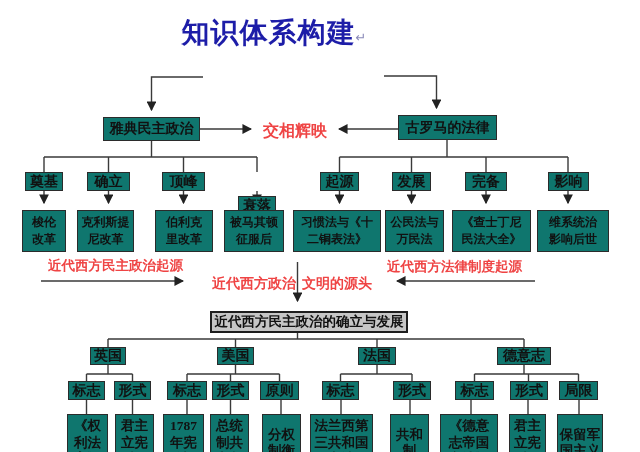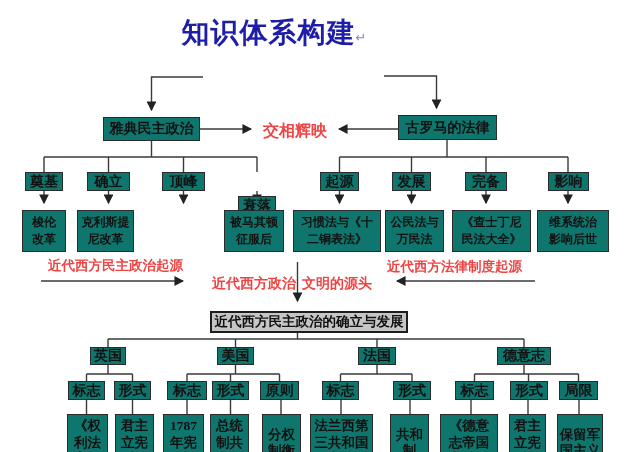--- a/index.html
+++ b/index.html
@@ -80,20 +80,22 @@
 
   <div class="box" style="left:320px;top:172px;width:39px;height:19px;">起源</div>
   <div class="box" style="left:392px;top:172px;width:39px;height:19px;">发展</div>
   <div class="box" style="left:465px;top:172px;width:42px;height:19px;">完备</div>
   <div class="box" style="left:548px;top:172px;width:41px;height:19px;">影响</div>
 
   <div class="box result" style="left:22px;top:210px;width:44px;height:42px;">梭伦
 改革</div>
   <div class="box result" style="left:77px;top:210px;width:57px;height:42px;">克利斯提
 尼改革</div>
+  <div class="box result" style="left:155px;top:210px;width:58px;height:42px;">伯利克
+里改革</div>
   <div class="box result" style="left:224px;top:210px;width:60px;height:42px;">被马其顿
 征服后</div>
 
   <div class="box result" style="left:293px;top:210px;width:88px;height:42px;">习惯法与《十
 二铜表法》</div>
   <div class="box result" style="left:385px;top:210px;width:59px;height:42px;">公民法与
 万民法</div>
   <div class="box result" style="left:452px;top:210px;width:79px;height:42px;">《查士丁尼
 民法大全》</div>
   <div class="box result" style="left:537px;top:210px;width:72px;height:42px;">维系统治

